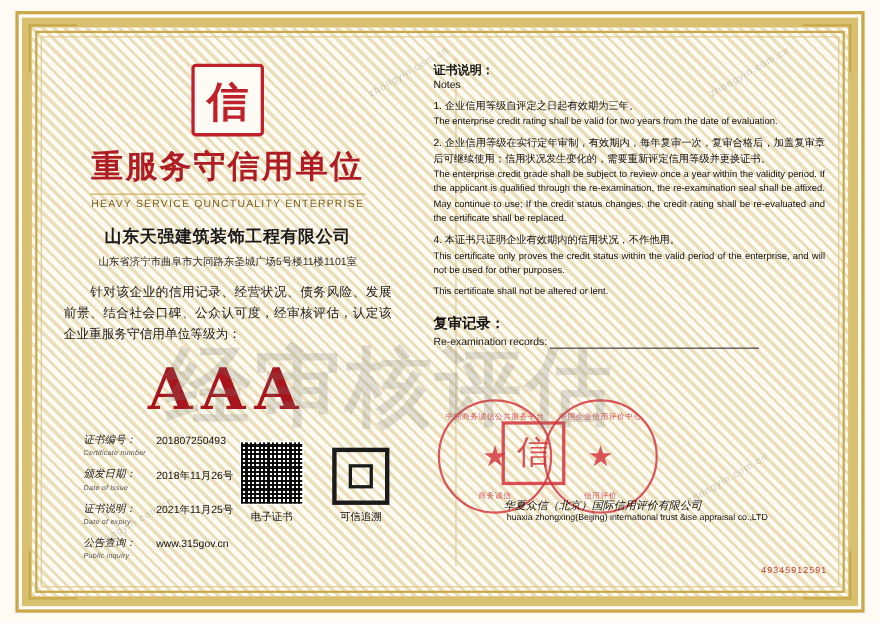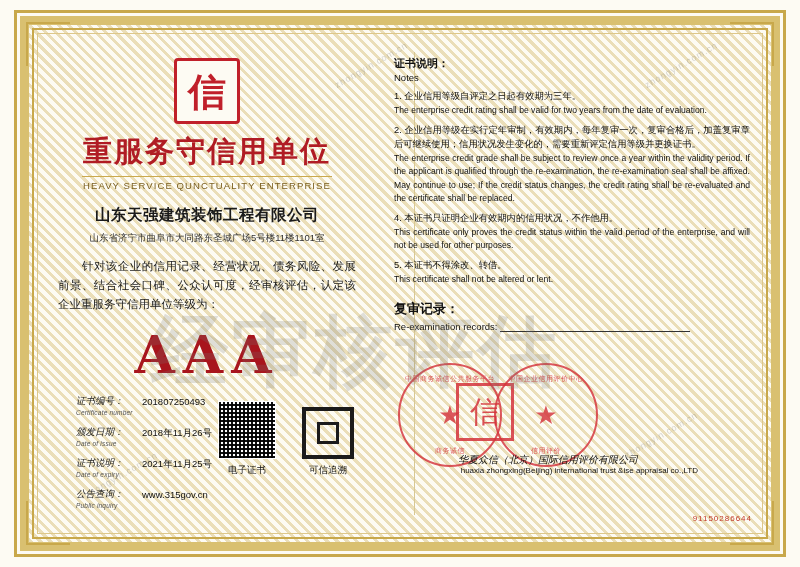--- a/index.html
+++ b/index.html
@@ -447,21 +447,20 @@
       <div class="note-cn">1. 企业信用等级自评定之日起有效期为三年。</div>
       <div class="note-en">The enterprise credit rating shall be valid for two years from the date of evaluation.</div>
 
       <div class="note-cn">2. 企业信用等级在实行定年审制，有效期内，每年复审一次，复审合格后，加盖复审章后可继续使用；信用状况发生变化的，需要重新评定信用等级并更换证书。</div>
       <div class="note-en">The enterprise credit grade shall be subject to review once a year within the validity period. If the applicant is qualified through the re-examination, the re-examination seal shall be affixed. May continue to use; If the credit status changes, the credit rating shall be re-evaluated and the certificate shall be replaced.</div>
 
 
       <div class="note-cn">4. 本证书只证明企业有效期内的信用状况，不作他用。</div>
       <div class="note-en">This certificate only proves the credit status within the valid period of the enterprise, and will not be used for other purposes.</div>
 
-      <div class="note-cn">5. 本证书不得涂改、转借。</div>
       <div class="note-en">This certificate shall not be altered or lent.</div>
 
       <div class="review">
         <div class="review-cn">复审记录：</div>
         <div class="review-en">
           <span>Re-examination records:</span>
           <span class="review-line"></span>
         </div>
       </div>
 
@@ -474,21 +473,21 @@
         <div class="round-stamp rs2">
           <div class="stamp-ring-text top">中国企业信用评价中心</div>
           <div class="star">★</div>
           <div class="stamp-ring-text bottom">信用评价</div>
         </div>
         <div class="square-stamp">信</div>
         <div class="stamp-caption-cn">华夏众信（北京）国际信用评价有限公司</div>
         <div class="stamp-caption-en">huaxia zhongxing(Beijing) international trust &amp;ise appraisal co.,LTD</div>
       </div>
 
-      <div class="cert-code">91150286644</div>
+      <div class="cert-code">49345912591</div>
     </div>
   </div>
 
   <div class="watermark">经审核评估</div>
   <div class="wm-small" style="left:640px; top:60px;">zhongyin.com.cn</div>
   <div class="wm-small" style="left:80px; top:470px;">zhongyin.com.cn</div>
   <div class="wm-small" style="left:620px; top:430px;">zhongyin.com.cn</div>
   <div class="wm-small" style="left:330px; top:60px;">zhongyin.com.cn</div>
 </div>
 

